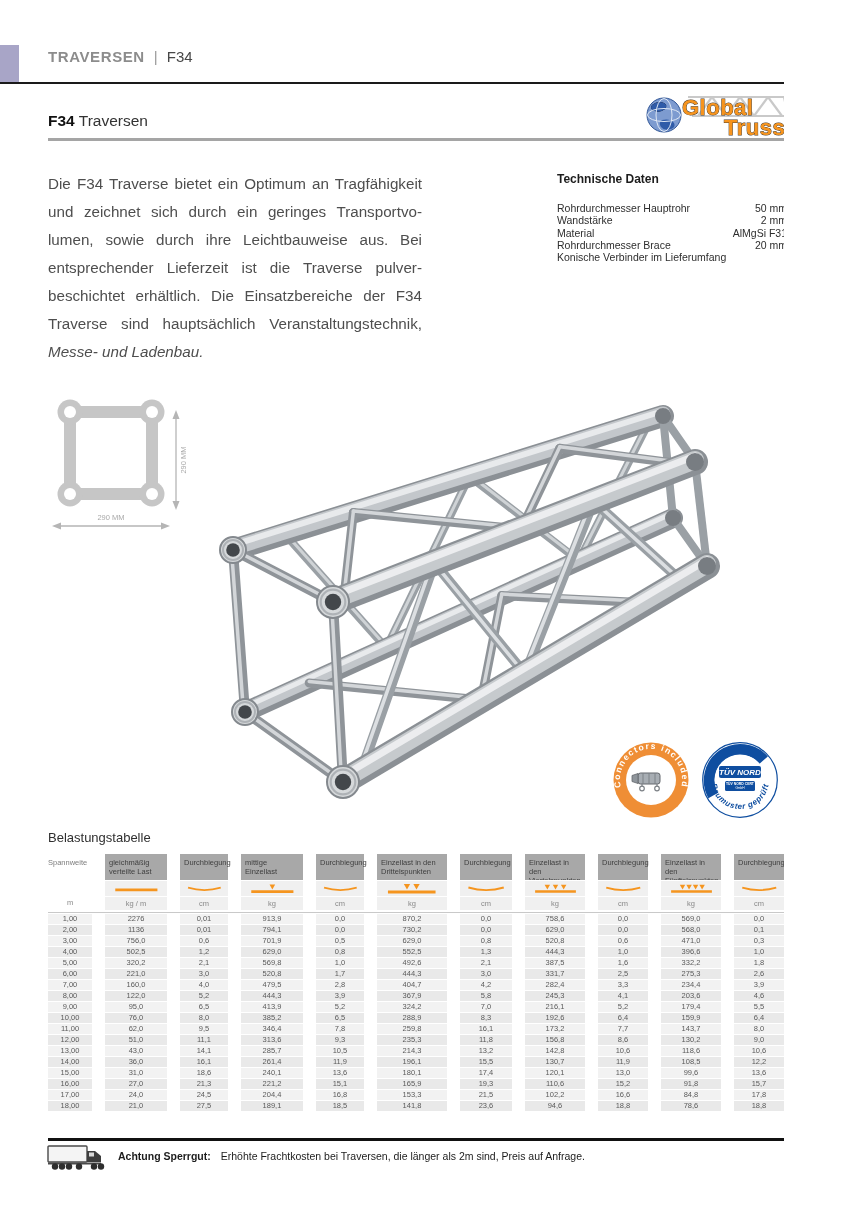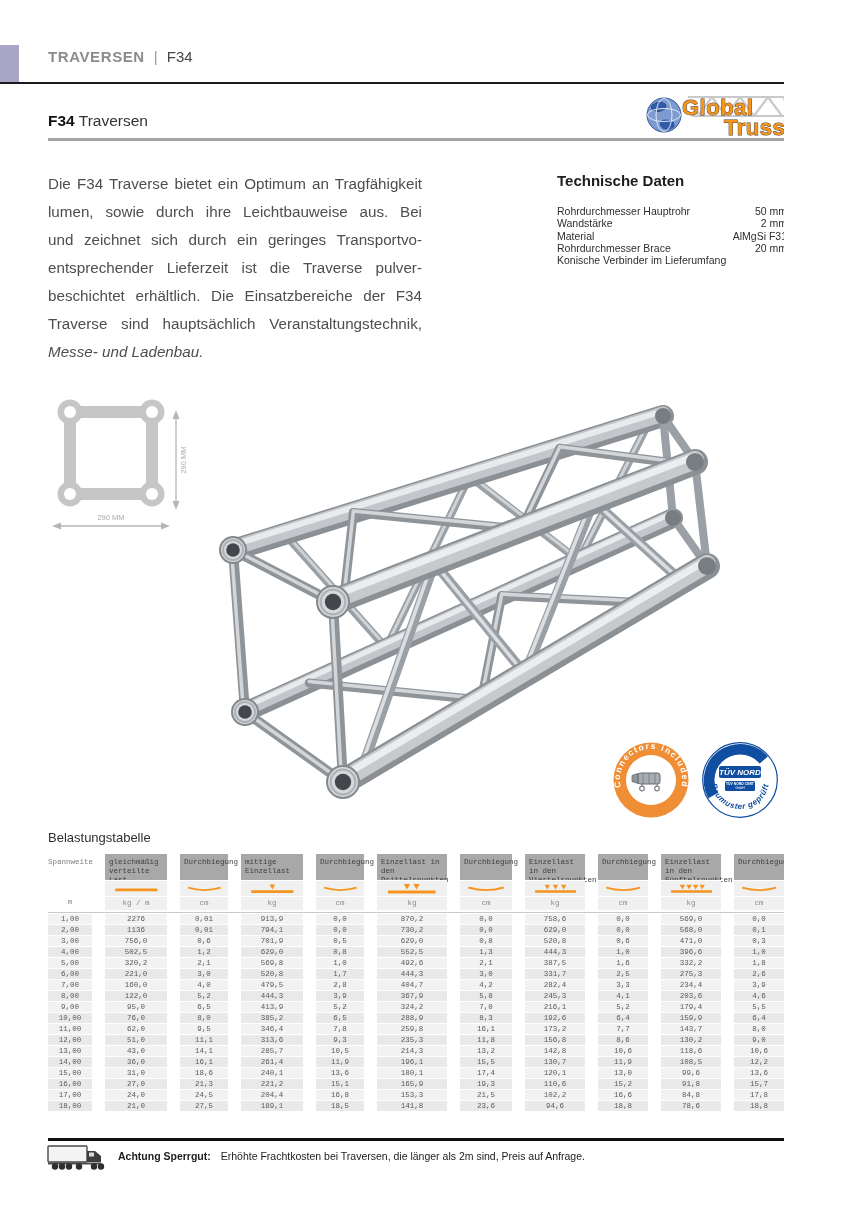--- a/index.html
+++ b/index.html
@@ -14,27 +14,27 @@
   .crumb .code{color:#474747;}
   .ptitle{position:absolute;left:48px;top:112px;font-size:15.5px;color:#333;}
   .ptitle b{color:#111;}
   .greyrule{position:absolute;left:48px;top:138px;width:758px;height:3px;background:#a5a5a5;}
   
   .intro{position:absolute;left:48px;top:170px;width:374px;font-size:15.2px;color:#4e4e4e;}
   .intro-line{height:28px;line-height:28px;text-align:justify;text-align-last:justify;text-justify:inter-word;}
   .intro-line.last{text-align-last:left;font-style:italic;}
   
   .tech{position:absolute;left:557px;top:172px;width:230px;}
-  .tech h2{margin:0 0 16px 0;font-size:15px;color:#1d1d1d;}
+  .tech h2{margin:0 0 16px 0;font-size:12px;color:#1d1d1d;}
   .tech .trow{display:flex;justify-content:space-between;font-size:10.5px;line-height:12.3px;color:#2e2e2e;}
   
   .tbl-title{position:absolute;left:48px;top:830px;font-size:13px;color:#2f2f2f;}
   .ltable{position:absolute;left:48px;top:854px;display:grid;
           grid-template-columns:44px 62px 48px 62px 48px 70px 52px 60px 50px 60px 50px;
-          column-gap:13px;font-family:Liberation Mono, monospace;}
+          column-gap:13px;}
   .h-label{background:#a8a8a8;color:#3f3f3f;font-size:7.5px;line-height:9px;
            padding:4px 2px 2px 4px;height:26px;box-sizing:border-box;}
   .h-label.plain{background:transparent;color:#7d7d7d;padding-left:0;}
   .h-icon{background:#f0f0f0;height:16px;display:flex;align-items:center;justify-content:center;border-top:1px solid #fff;box-sizing:border-box;}
   .h-icon.plain{background:transparent;border-top:none;}
   .h-icon svg{width:85%;height:14px;}
   .h-unit{background:#f0f0f0;height:14px;line-height:13px;font-size:7.5px;color:#8a8a8a;text-align:center;border-top:1px solid #fff;box-sizing:border-box;}
   .h-unit.plain{background:transparent;border-top:none;}
   .t-sep{grid-column:1/-1;height:1px;background:#c9c9c9;margin:2px 0 1px 0;}
   .t-cell{height:11px;line-height:10px;font-size:7.5px;color:#5a5a5a;text-align:center;
@@ -89,22 +89,22 @@
       <path d="M24 30 q8 -2 12 3 q2 4 -3 6 q-7 2 -10 -2 q-3 -4 1 -7z" fill="#2f5ba8"></path>
       <ellipse cx="26" cy="25" rx="8" ry="16.5" fill="none" stroke="#dfe8f5" stroke-width="1"></ellipse>
       <ellipse cx="26" cy="25" rx="16.5" ry="6.5" fill="none" stroke="#dfe8f5" stroke-width="1"></ellipse>
     </g>
     <text x="44" y="25" font-family="Liberation Sans, sans-serif" font-size="22" font-weight="bold" fill="#f7941d" stroke="#4a3b2a" stroke-width="0.9" paint-order="stroke" letter-spacing="0.5">Global</text>
     <text x="86" y="45" font-family="Liberation Sans, sans-serif" font-size="22" font-weight="bold" fill="#f7941d" stroke="#4a3b2a" stroke-width="0.9" paint-order="stroke" letter-spacing="0.5">Truss</text>
   </svg>
 
   <div class="intro">
     <div class="intro-line">Die F34 Traverse bietet ein Optimum an Tragfähigkeit</div>
+    <div class="intro-line">und zeichnet sich durch ein geringes Transportvo-</div>
     <div class="intro-line">lumen, sowie durch ihre Leichtbauweise aus. Bei</div>
-    <div class="intro-line">und zeichnet sich durch ein geringes Transportvo-</div>
     <div class="intro-line">entsprechender Lieferzeit ist die Traverse pulver-</div>
     <div class="intro-line">beschichtet erhältlich. Die Einsatzbereiche der F34</div>
     <div class="intro-line">Traverse sind hauptsächlich Veranstaltungstechnik,</div>
     <div class="intro-line last">Messe- und Ladenbau.</div>
   </div>
 
   <div class="tech">
     <h2>Technische Daten</h2>
     <div class="trow">
         <span>Rohrdurchmesser Hauptrohr</span>

